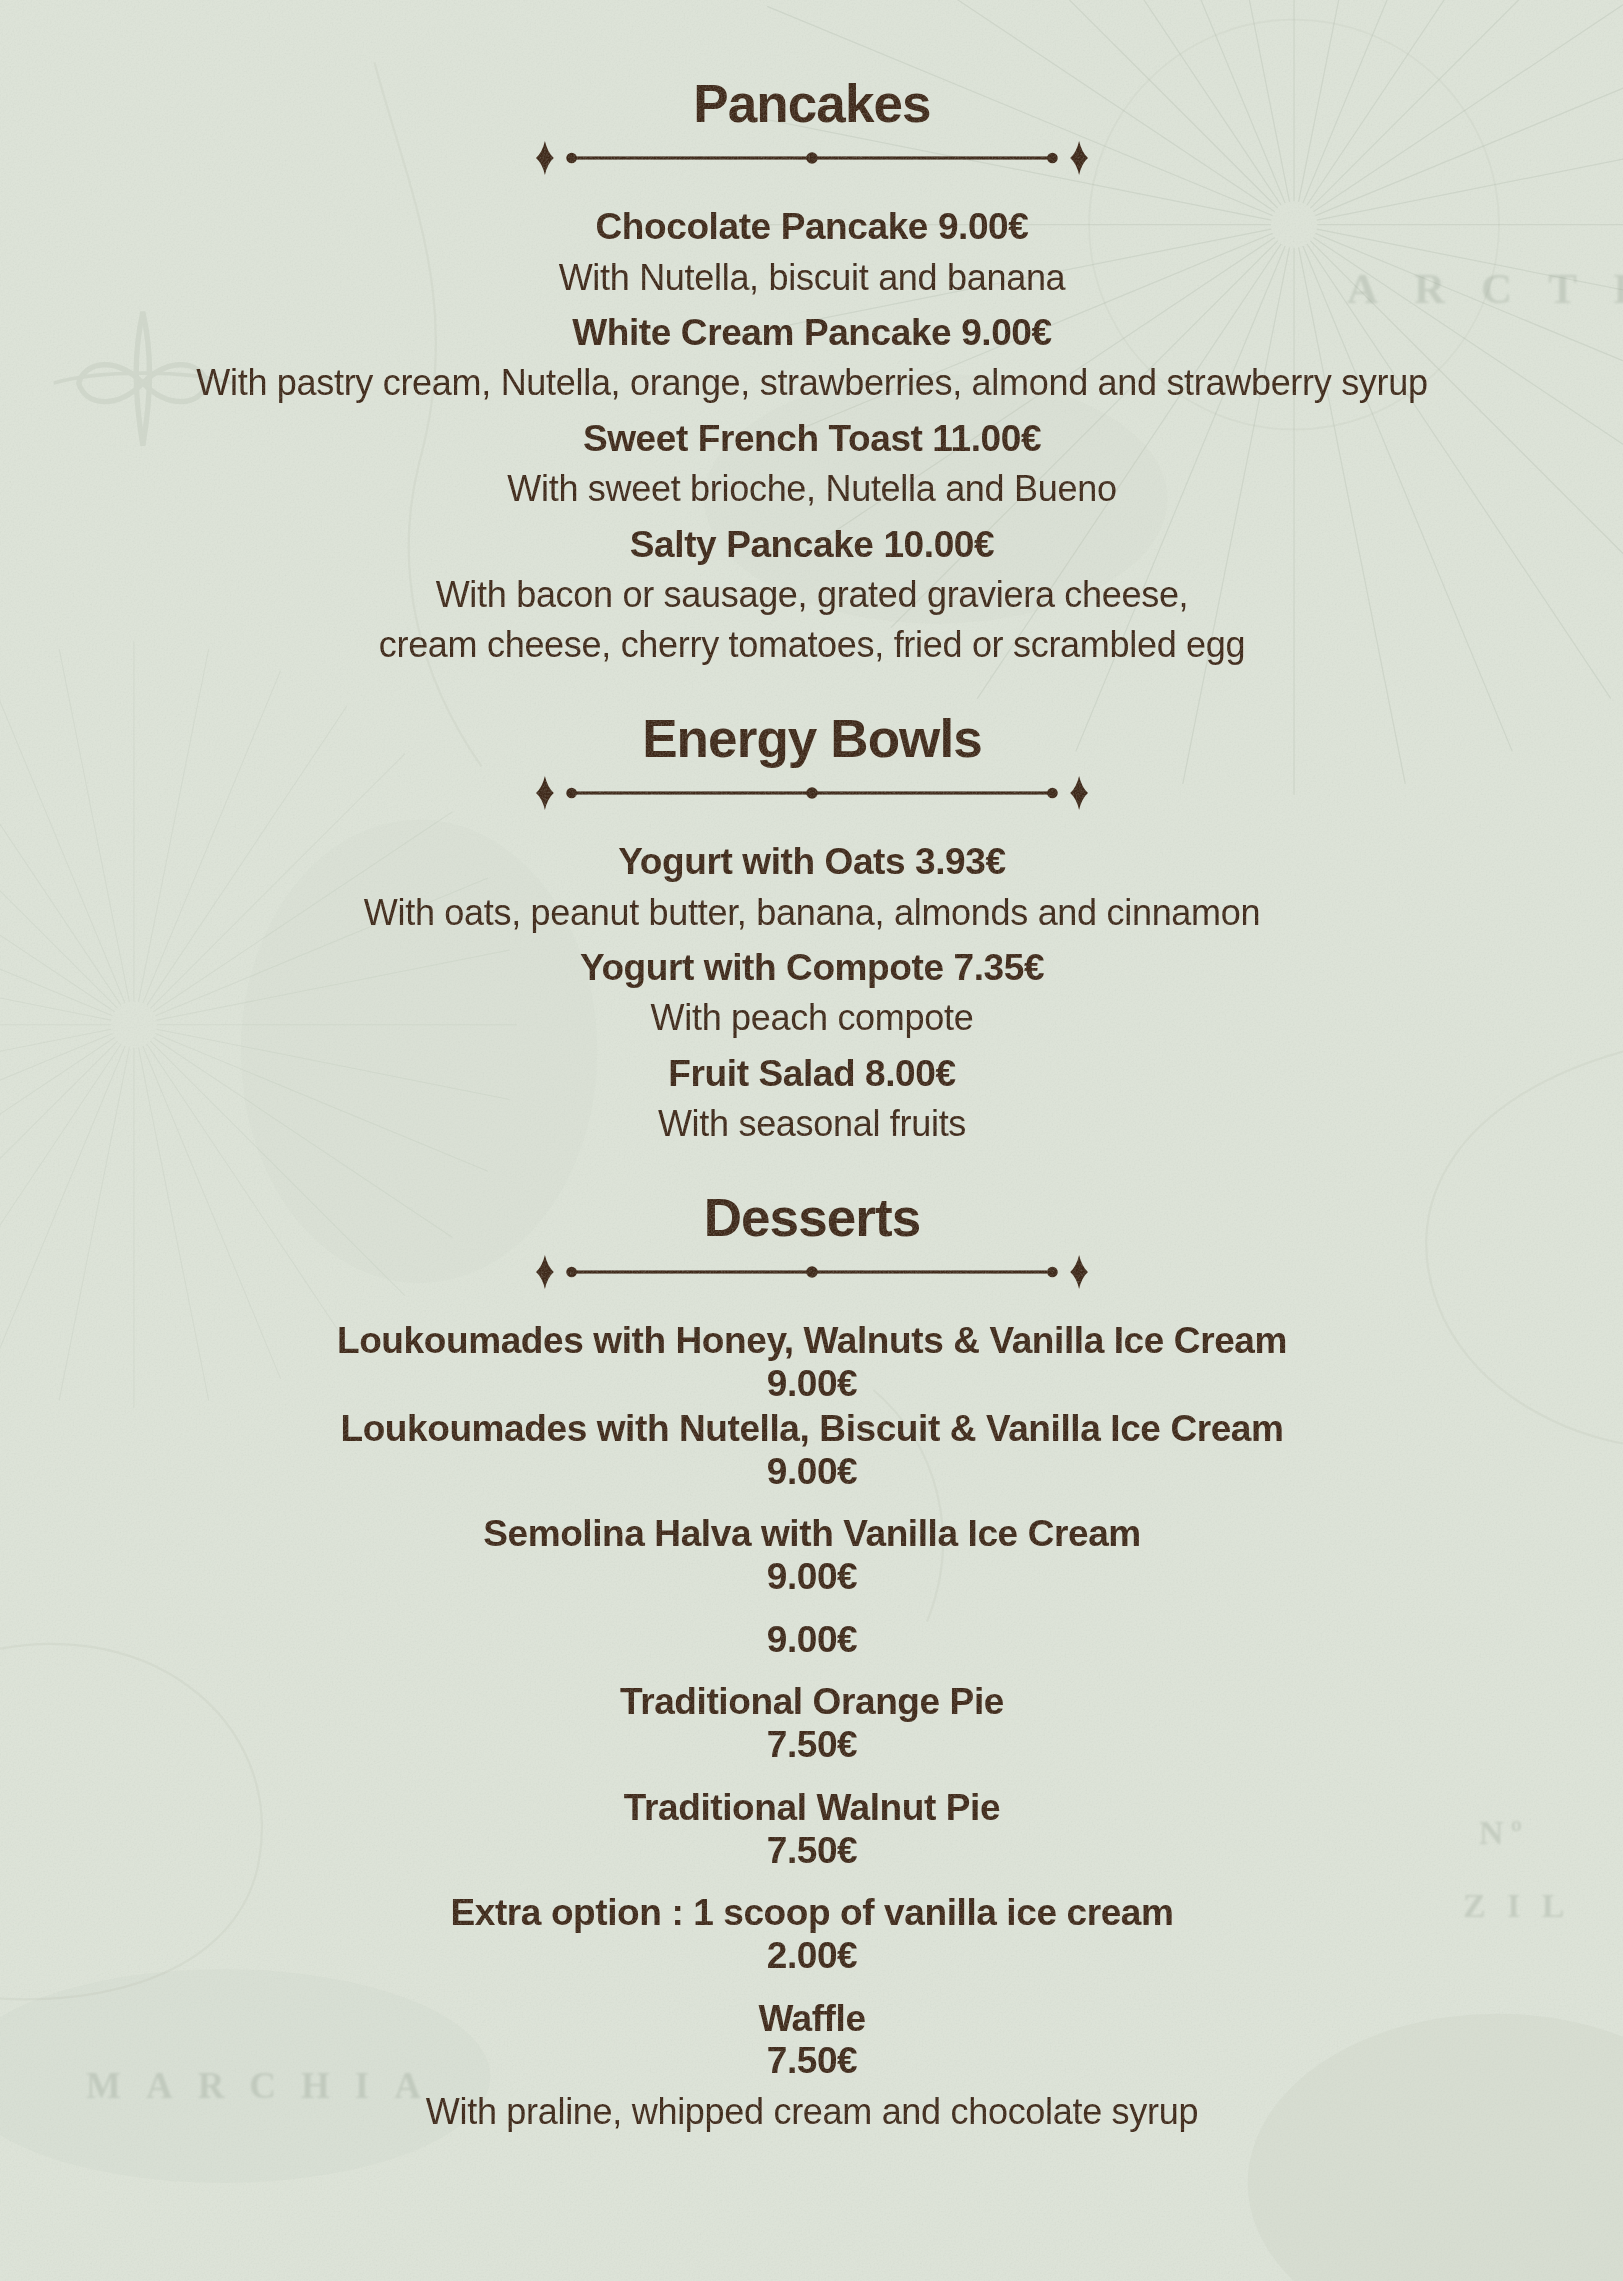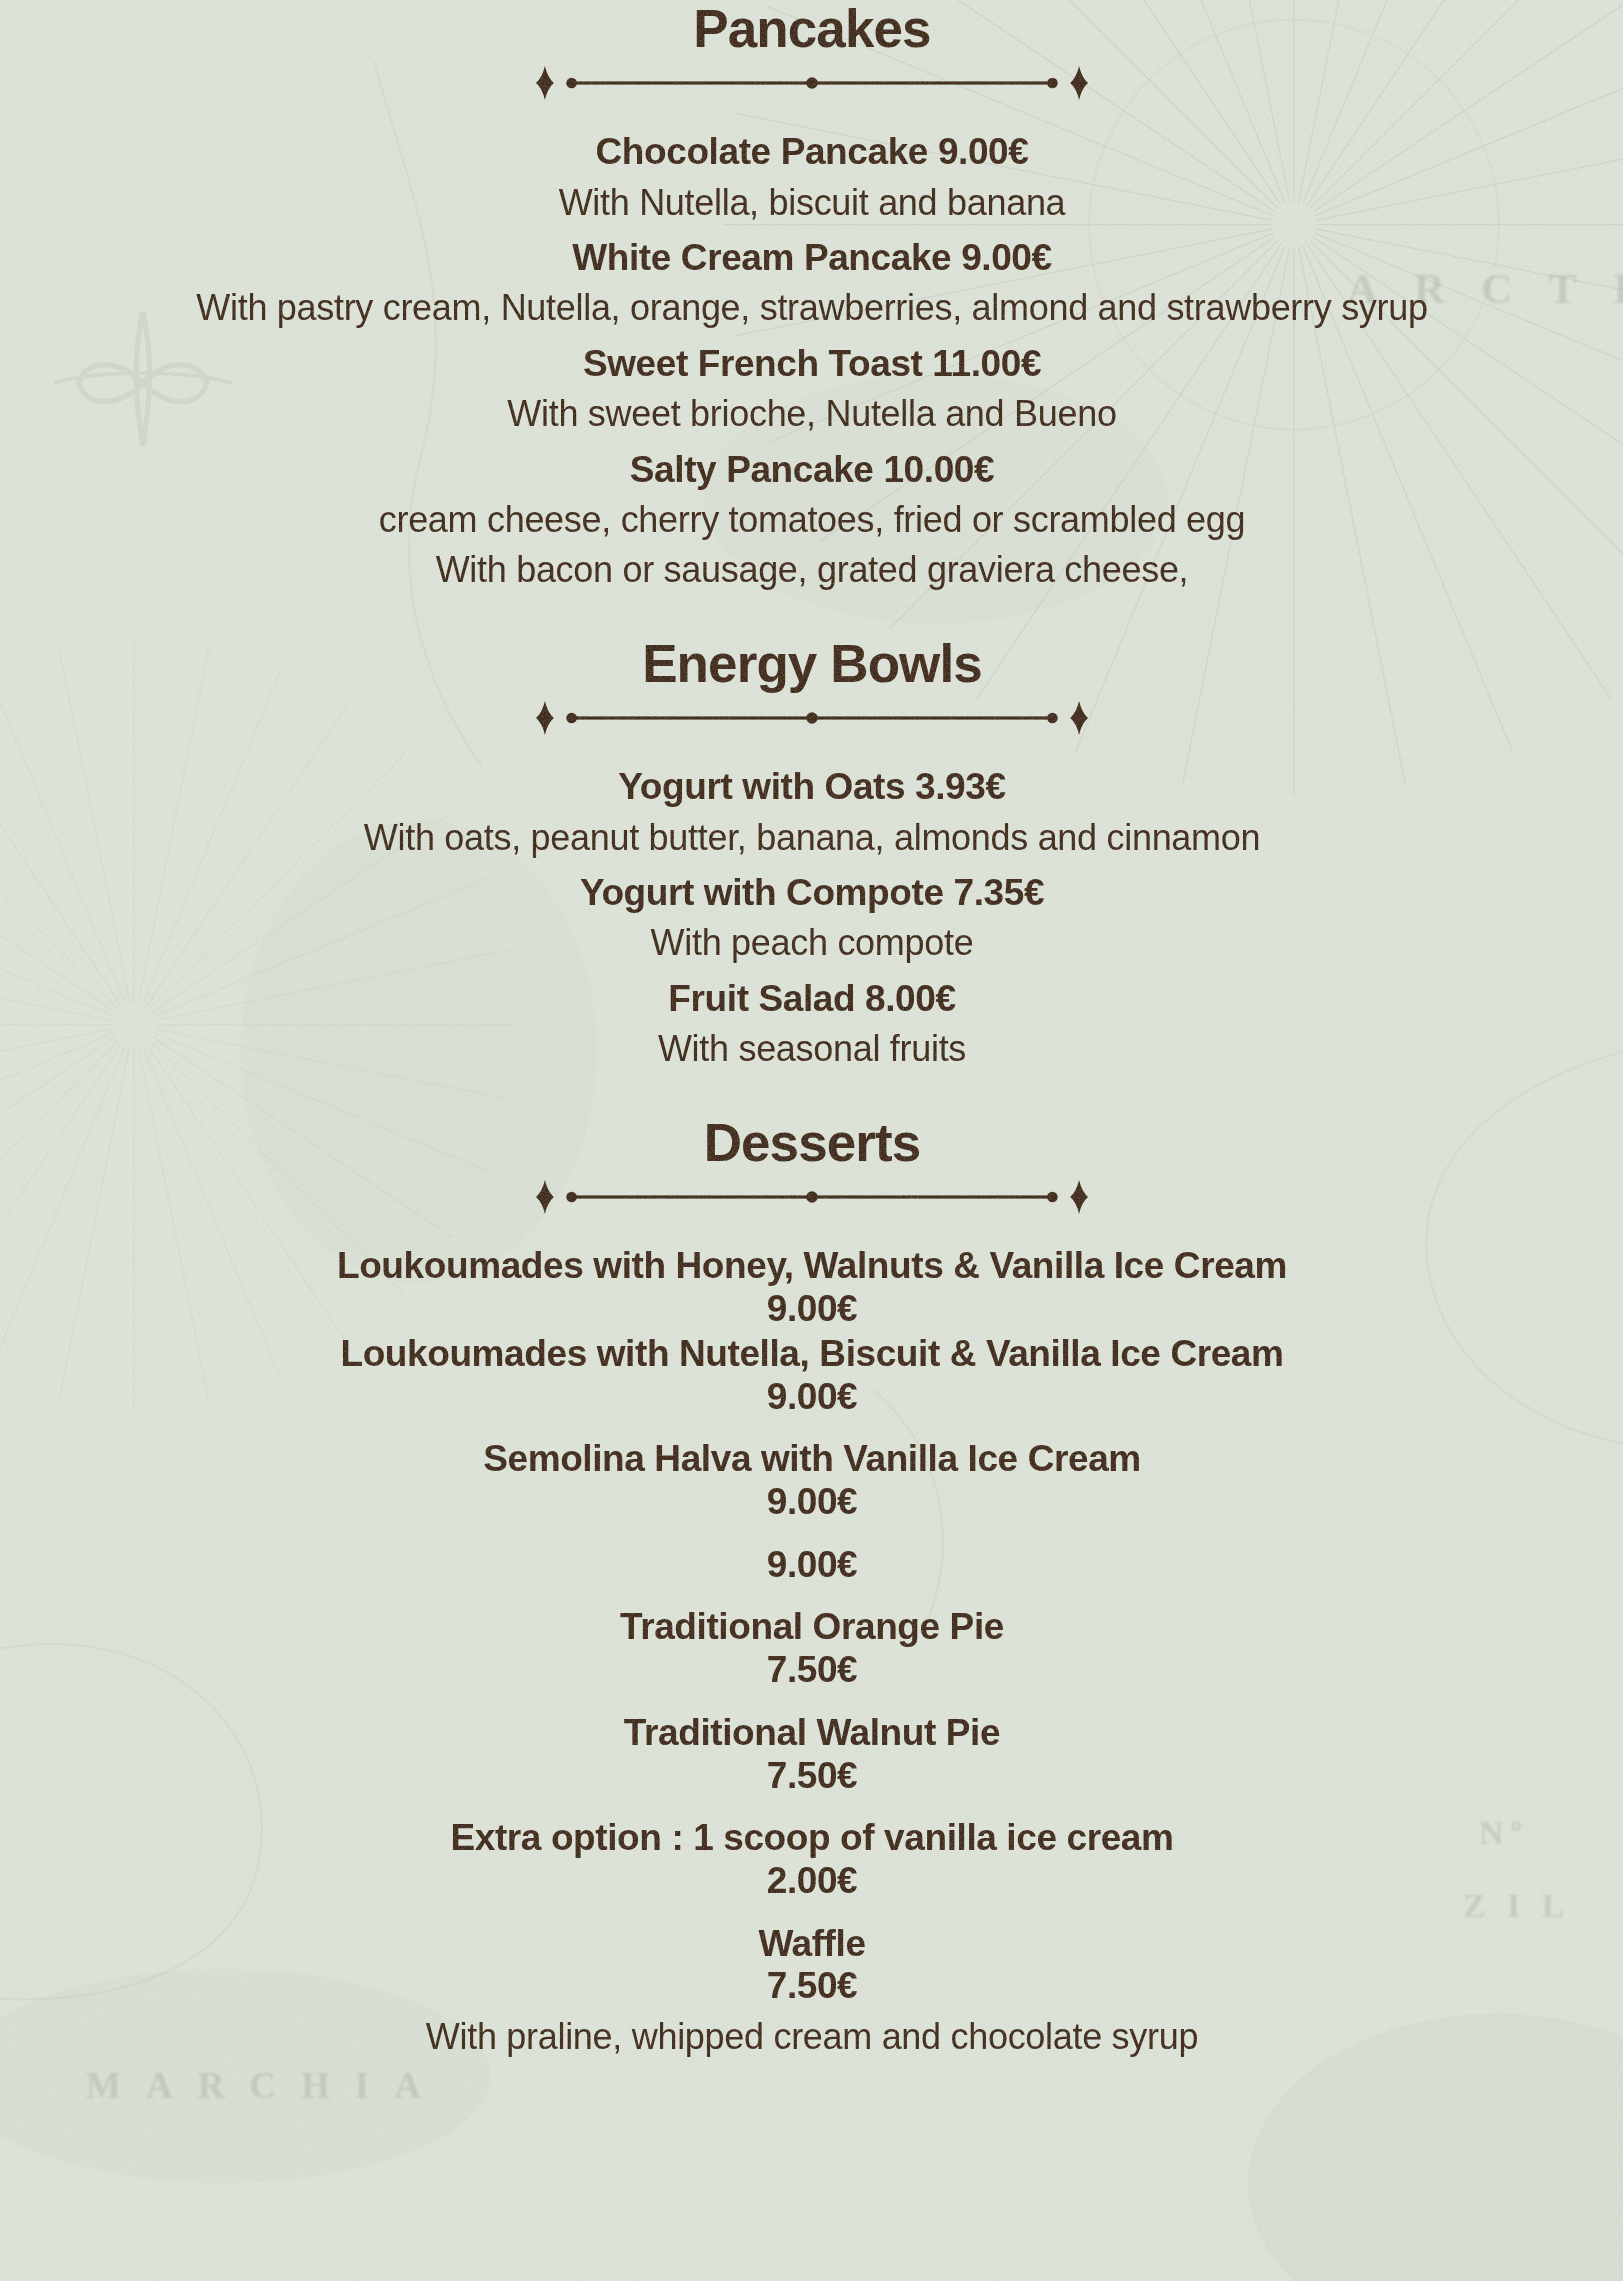--- a/index.html
+++ b/index.html
@@ -20,20 +20,21 @@
     font-family:"Liberation Serif","DejaVu Serif",serif;font-weight:700;
     white-space:nowrap;
   }
   .bg-label-0{top:264px;left:1347px;font-size:43px;letter-spacing:36px;}
   .bg-label-1{top:1814px;left:1479px;font-size:34px;letter-spacing:7.1px;}
   .bg-label-2{top:1887px;left:1463px;font-size:34px;letter-spacing:21.4px;}
   .bg-label-3{top:2064px;left:86px;font-size:37px;letter-spacing:25px;}
   
   .menu{
     position:relative;z-index:4;
+    padding-top:75px;
     text-align:center;
   }
   .menu-section{margin-top:43px;}
   .menu-section:first-child{margin-top:0;}
   .section-title{
     margin:0;
     font-size:53px;font-weight:700;line-height:1.1;letter-spacing:-0.9px;
   }
   .divider{display:block;margin:7.1px auto 0;color:var(--ink,#3e2819);}
   .items{margin-top:30px;}
@@ -172,22 +173,22 @@
           <div class="item">
             <div class="item-name">White Cream Pancake 9.00€</div>
             <div class="item-desc">With pastry cream, Nutella, orange, strawberries, almond and strawberry syrup</div>
           </div>
           <div class="item">
             <div class="item-name">Sweet French Toast 11.00€</div>
             <div class="item-desc">With sweet brioche, Nutella and Bueno</div>
           </div>
           <div class="item">
             <div class="item-name">Salty Pancake 10.00€</div>
+            <div class="item-desc">With bacon or sausage, grated graviera cheese,</div>
             <div class="item-desc">cream cheese, cherry tomatoes, fried or scrambled egg</div>
-            <div class="item-desc">With bacon or sausage, grated graviera cheese,</div>
           </div>
         </div>
       </section>
       <section class="menu-section section-energy-bowls">
         <h2 class="section-title">Energy Bowls</h2>
         <svg class="divider" width="552" height="36" viewBox="0 0 620 40" fill="currentColor">
     <path d="M10 1 Q13 14 20 20 Q13 26 10 39 Q7 26 0 20 Q7 14 10 1 Z"></path>
     <circle cx="40" cy="20" r="6"></circle>
     <rect x="40" y="18.2" width="540" height="3.6"></rect>
     <circle cx="310" cy="20" r="6.5"></circle>

